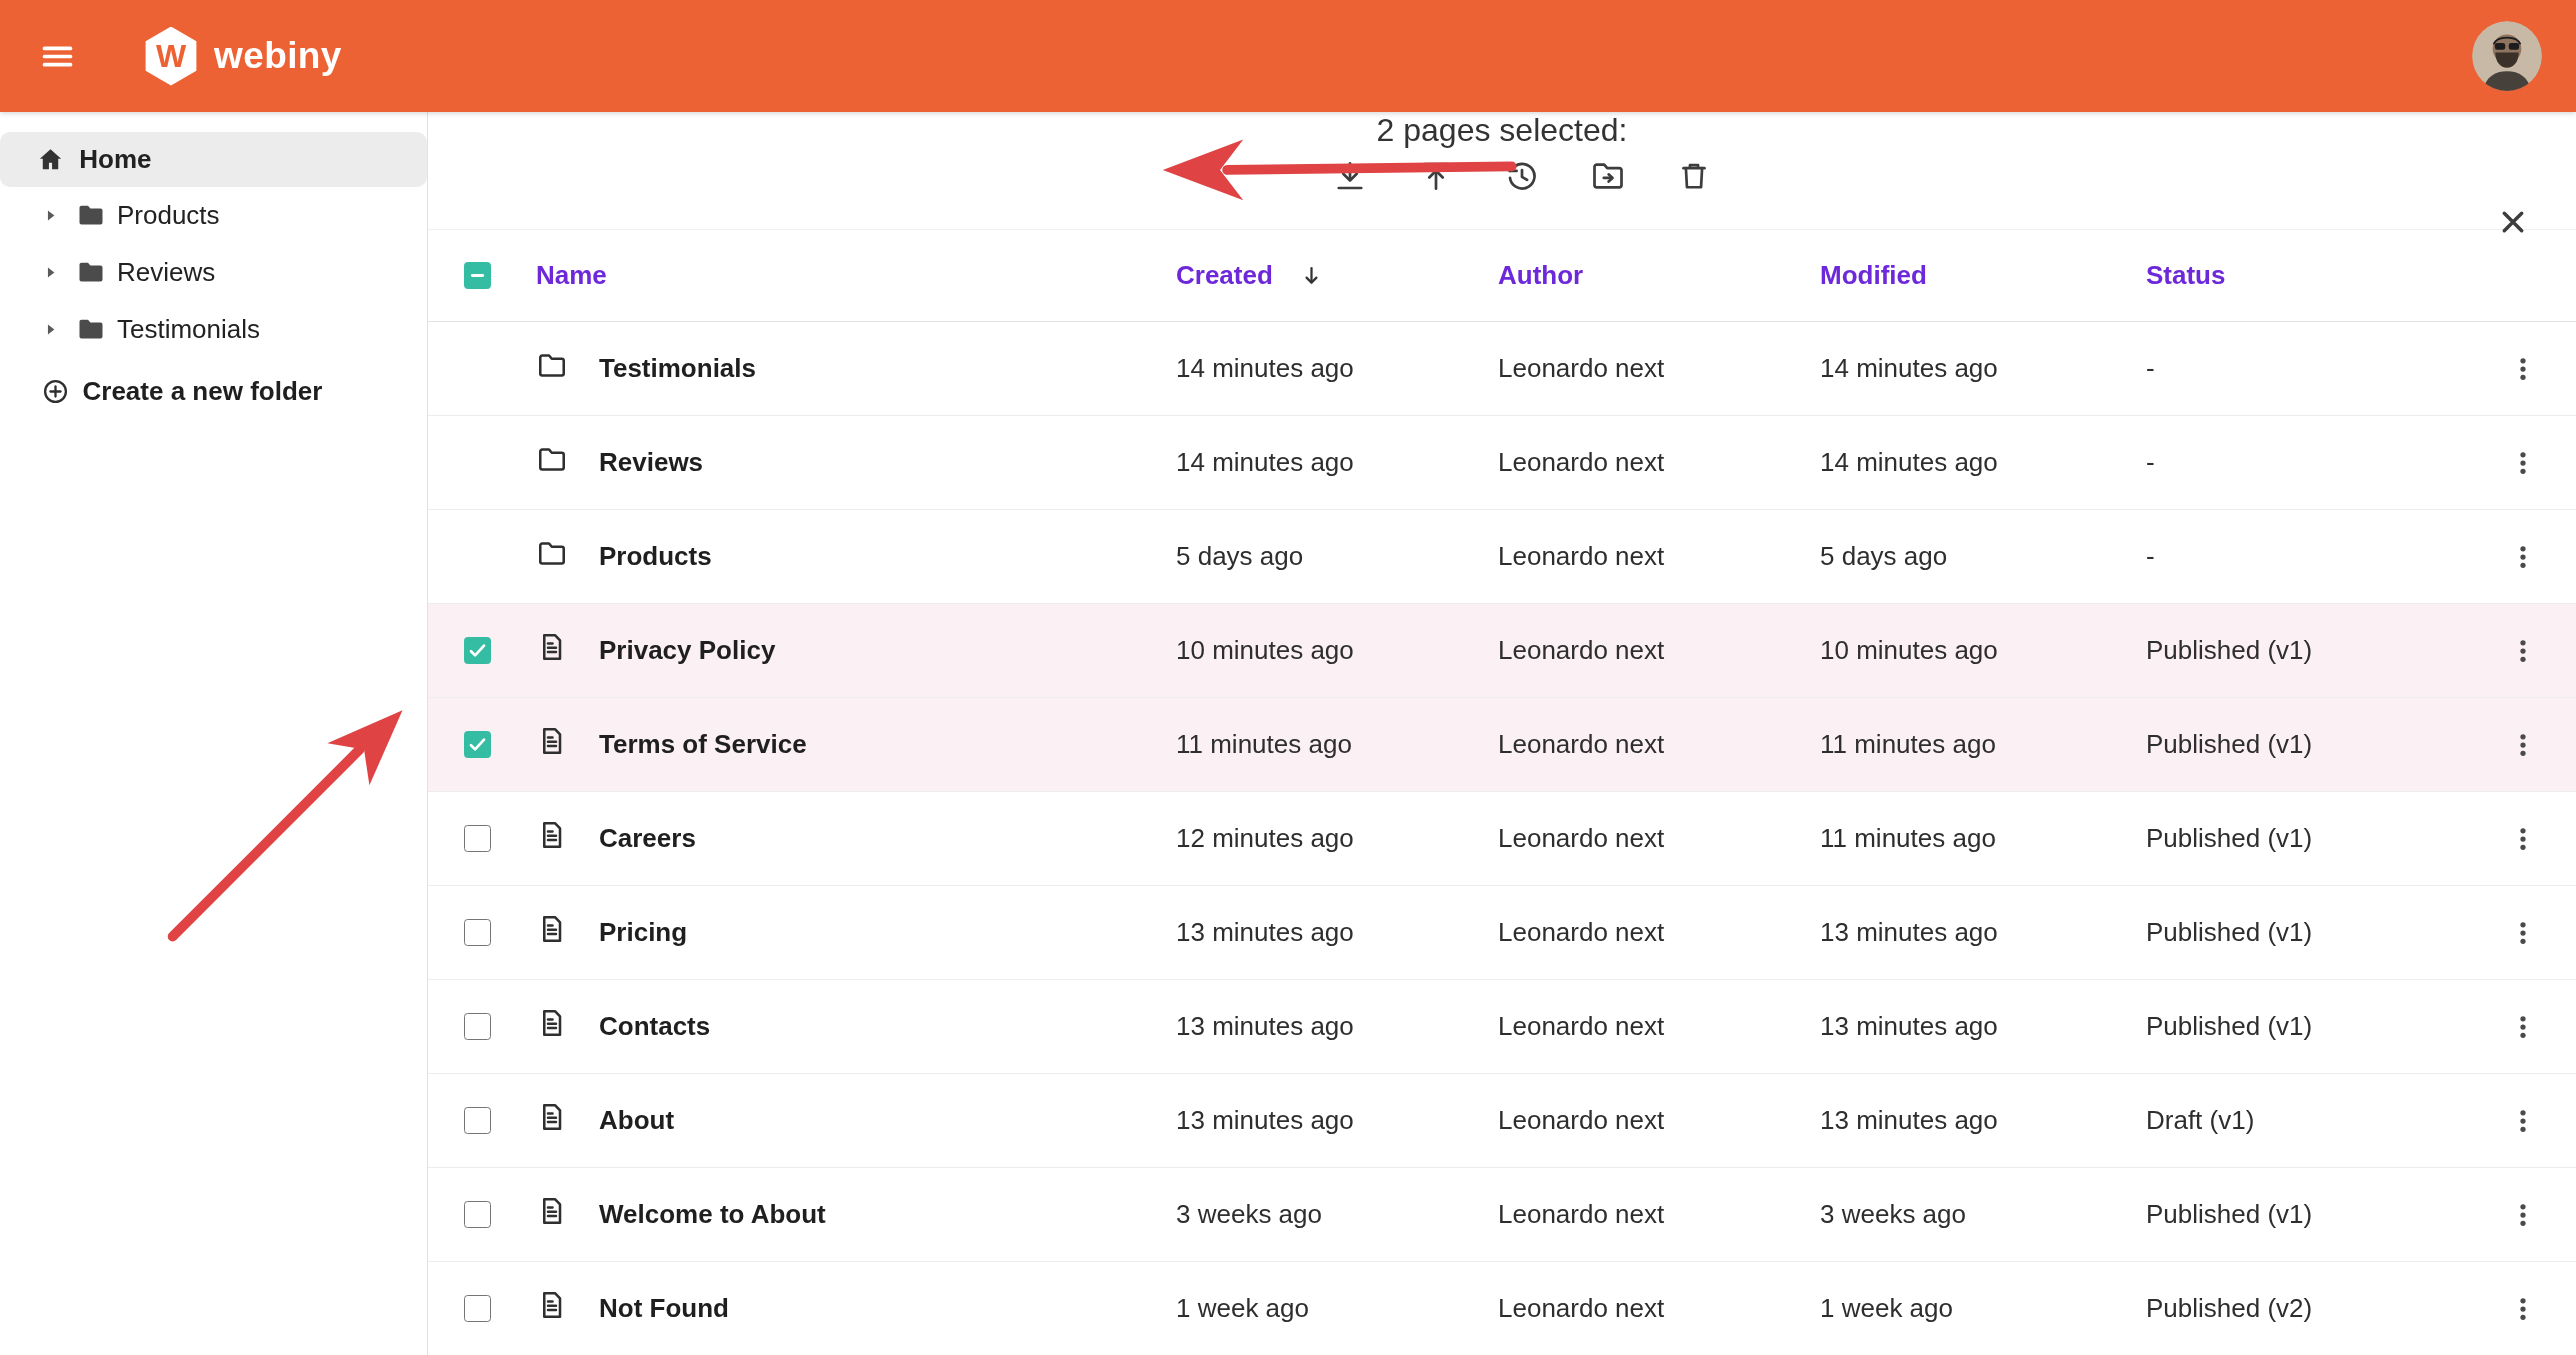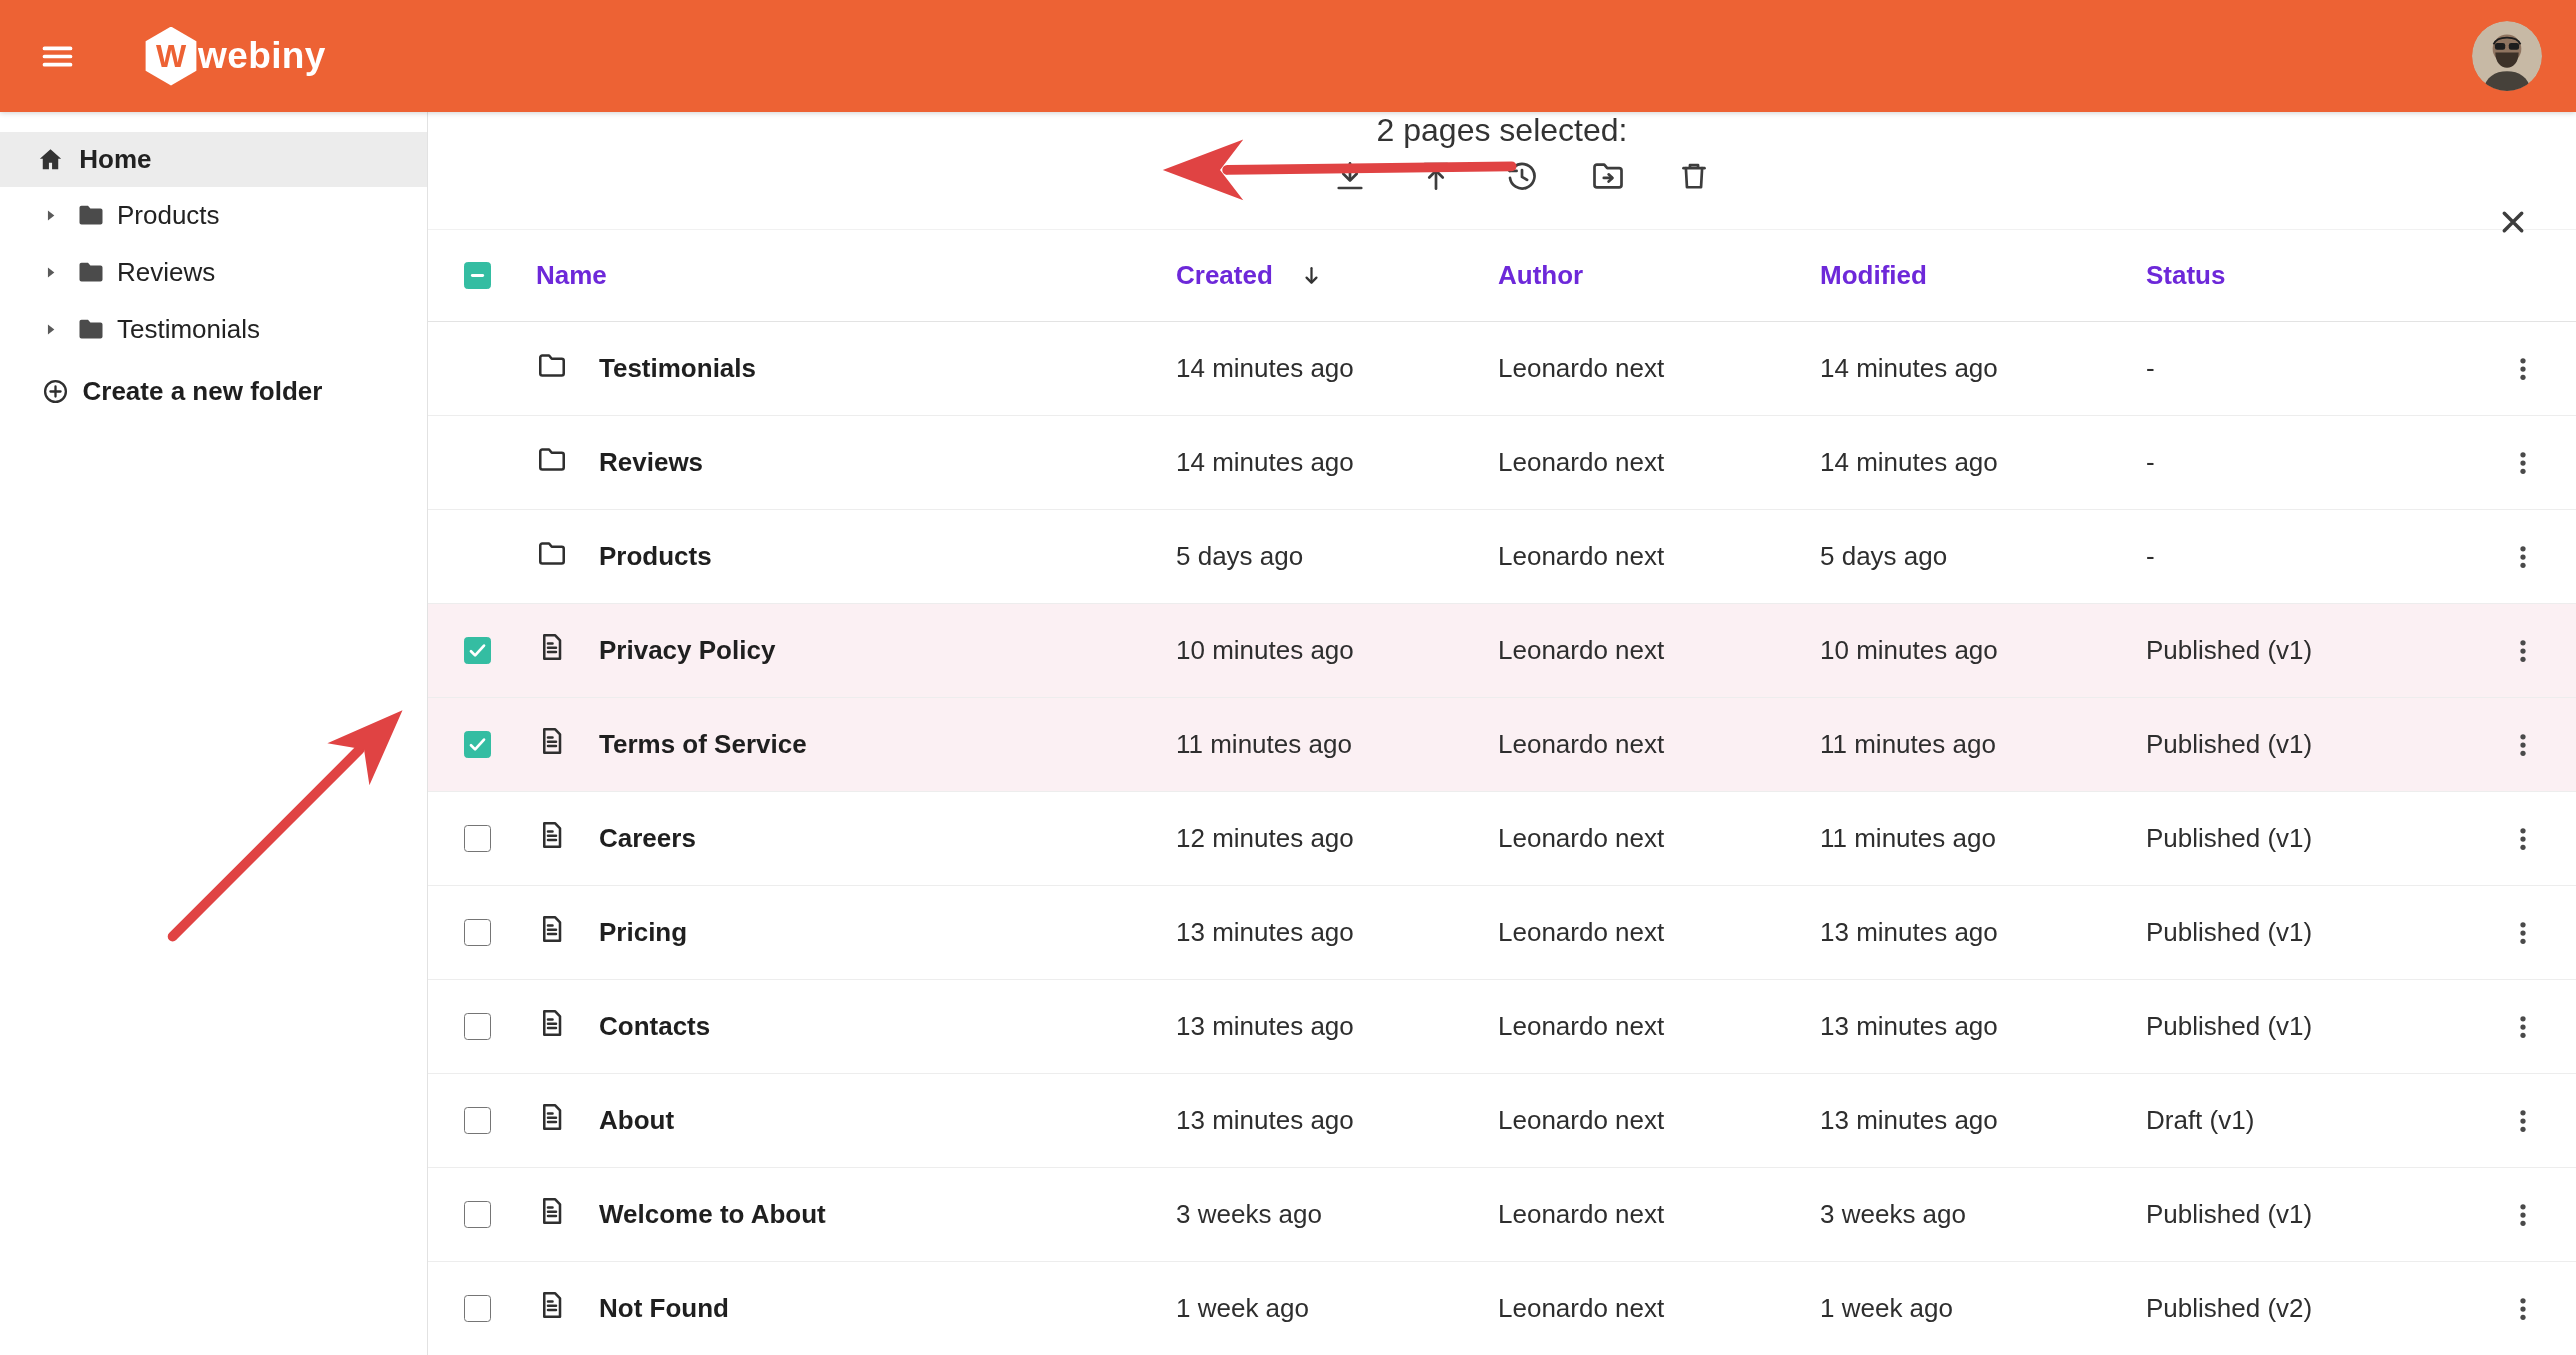--- a/index.html
+++ b/index.html
@@ -19,33 +19,33 @@
   }
   .hamburger-btn { width: 47px; height: 47px; display: flex; align-items: center; justify-content: center; cursor: pointer; }
   .hamburger-btn svg { width: 39px; height: 39px; }
   .logo-badge {
     width: 54px; height: 59px; margin-left: 63px;
     background: #ffffff;
     clip-path: polygon(50% 0, 97% 25%, 97% 75%, 50% 100%, 3% 75%, 3% 25%);
     display: flex; align-items: center; justify-content: center;
     color: #ED6234; font-weight: 700; font-size: 32px;
   }
-  .brand { color: #fff; font-size: 37px; font-weight: 600; letter-spacing: 0.4px; margin-left: 0; }
+  .brand { color: #fff; font-size: 37px; font-weight: 600; letter-spacing: 0.4px; margin-left: 16px; }
   .avatar { width: 70px; height: 70px; border-radius: 50%; margin-left: auto; overflow: hidden; cursor: pointer; }
   .avatar svg { display: block; width: 70px; height: 70px; }
 
   
   .app { display: flex; height: 1244px; }
 
   
   .sidebar { width: 428px; min-width: 428px; border-right: 0.9px solid #e2e2e2; padding-top: 19.7px; background: #fff; }
   .sidebar-home {
     height: 55px; background: #ececec;
     display: flex; align-items: center; gap: 14.3px;
-    padding-left: 36px; font-size: 26px; font-weight: 700; color: #222; cursor: pointer;
+    padding-left: 36px; font-size: 26px; font-weight: 700; color: #222; cursor: pointer; border-radius: 10px;
   }
   .sidebar-home svg { width: 29px; height: 29px; }
   .tree-item { height: 57px; display: flex; align-items: center; padding-left: 39px; font-size: 26px; font-weight: 500; color: #222; cursor: pointer; }
   .tree-caret { width: 23px; height: 23px; margin-right: 14.3px; display: flex; align-items: center; }
   .tree-caret svg { width: 23px; height: 23px; }
   .tree-folder { width: 30px; height: 30px; margin-right: 10.7px; }
   .tree-folder svg { width: 30px; height: 30px; }
   .create-folder { margin-top: 7.2px; height: 54px; display: flex; align-items: center; gap: 12.5px; padding-left: 41px; font-size: 26px; font-weight: 700; color: #1f1f1f; cursor: pointer; }
   .create-folder svg { width: 29px; height: 29px; }
 

